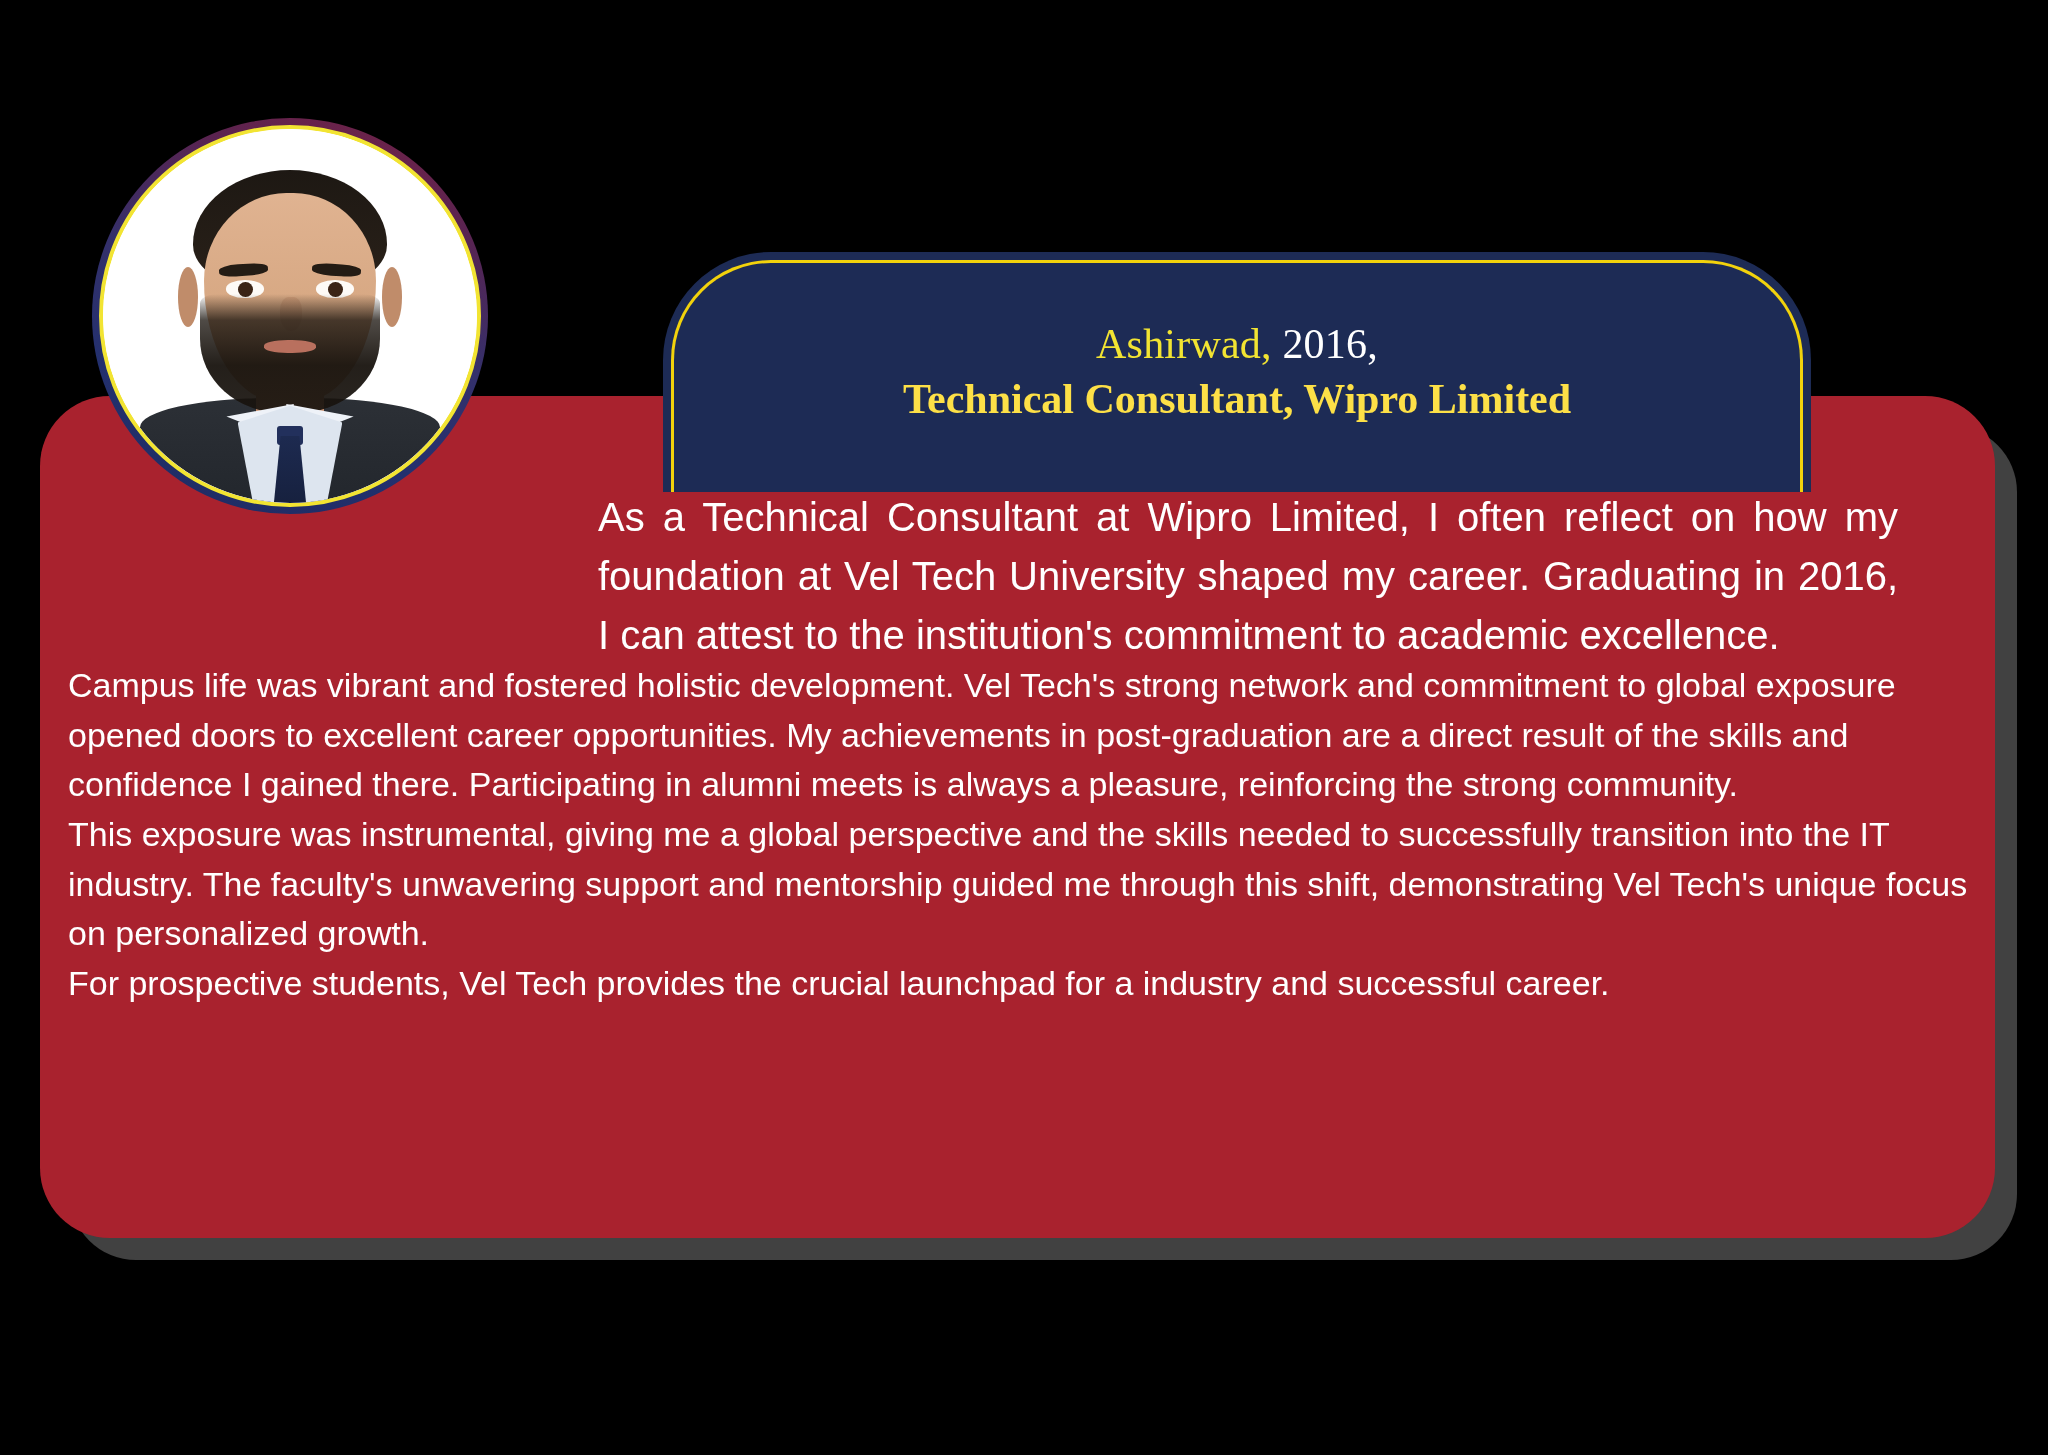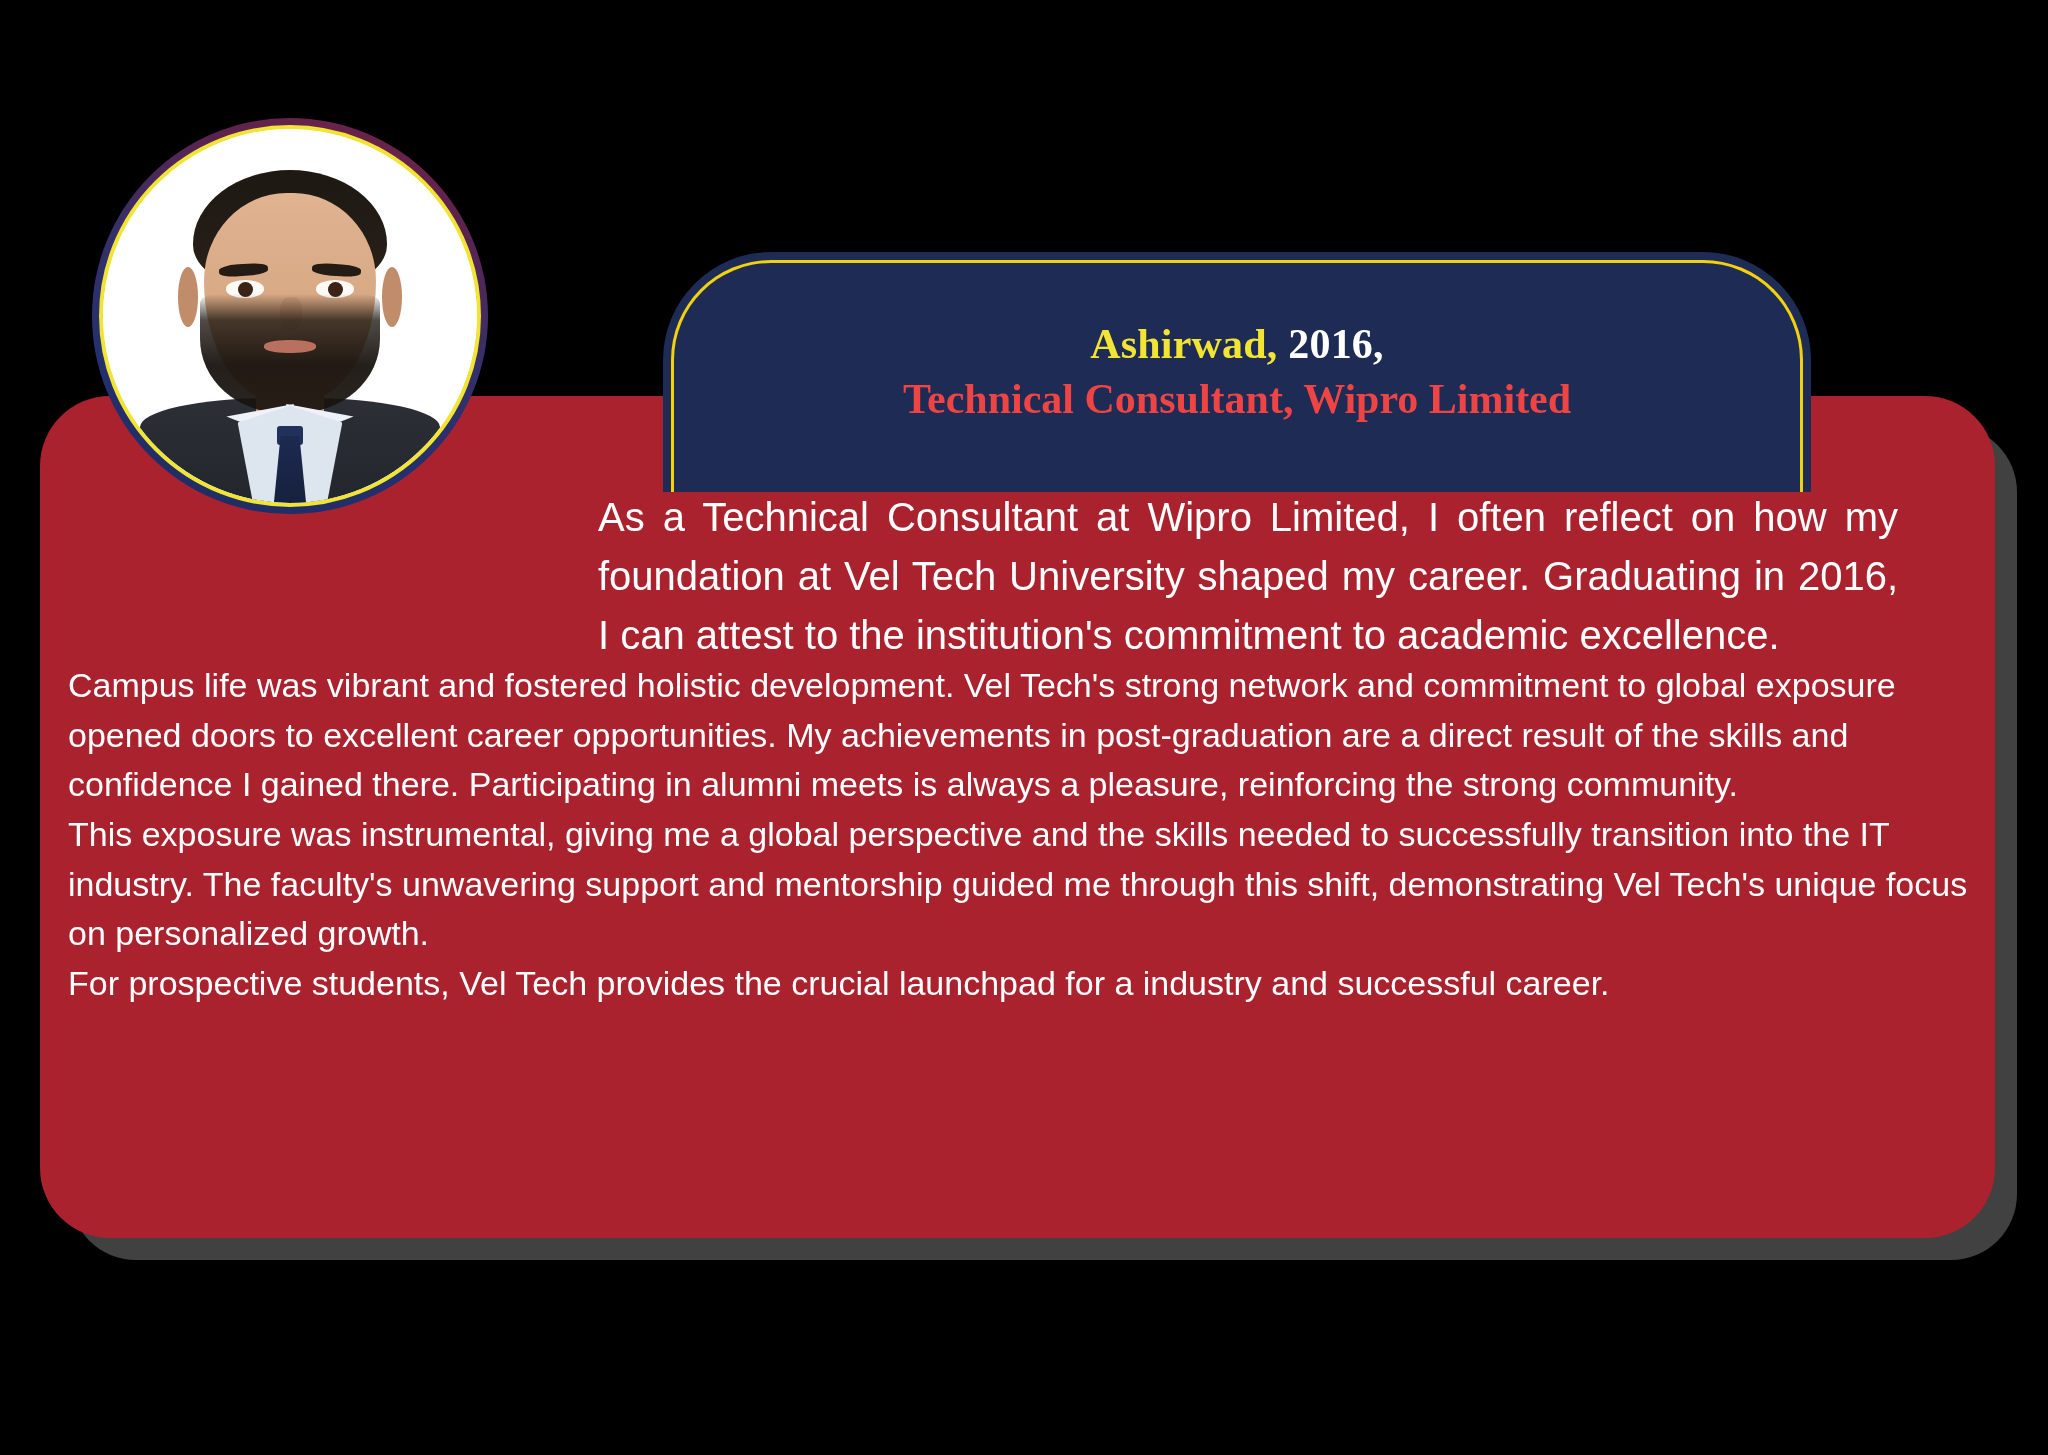--- a/index.html
+++ b/index.html
@@ -33,25 +33,25 @@
     border-radius:100px 100px 0 0;
     box-sizing:border-box;
   }
   #navy-title-wrap{
     position:absolute;left:0;top:0;width:100%;height:100%;
     display:flex;flex-direction:column;align-items:center;justify-content:center;
     font-family:"Liberation Serif",serif;
     line-height:1.30;
   }
   .title-line{
-    font-size:42px;font-weight:bold;color:#ffffff;letter-spacing:.2px;
+    font-size:42px;font-weight:normal;color:#ffffff;letter-spacing:.2px;
     text-align:left;white-space:nowrap;
   }
   .title-name{color:#f2e432;}
-  .title-line2{font-size:42px;font-weight:bold;color:#ef4444;text-align:center;white-space:nowrap;}
+  .title-line2{font-size:42px;font-weight:bold;color:#fde047;text-align:center;white-space:nowrap;}
 
   
   #photo-ring{
     position:absolute;left:92px;top:118px;width:396px;height:396px;
     border-radius:50%;
     background:linear-gradient(200deg,#7a2244 0%,#5a2350 22%,#34306b 48%,#23306e 72%,#1d2b60 100%);
     padding:7px;box-sizing:border-box;
   }
   #photo-ring-yellow{
     position:absolute;left:7px;top:7px;right:7px;bottom:7px;

